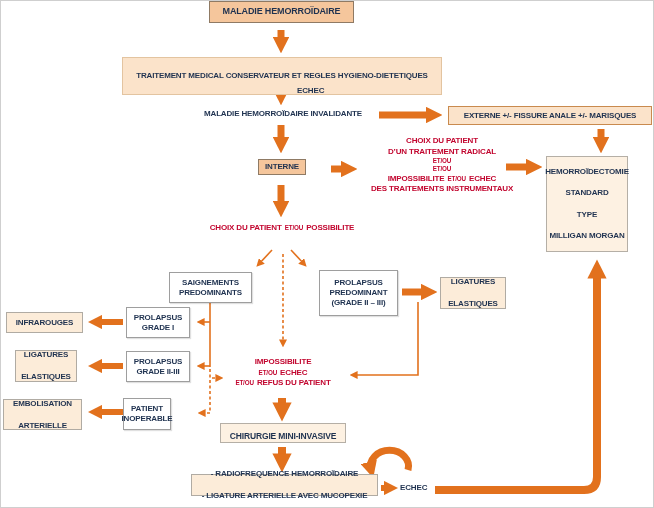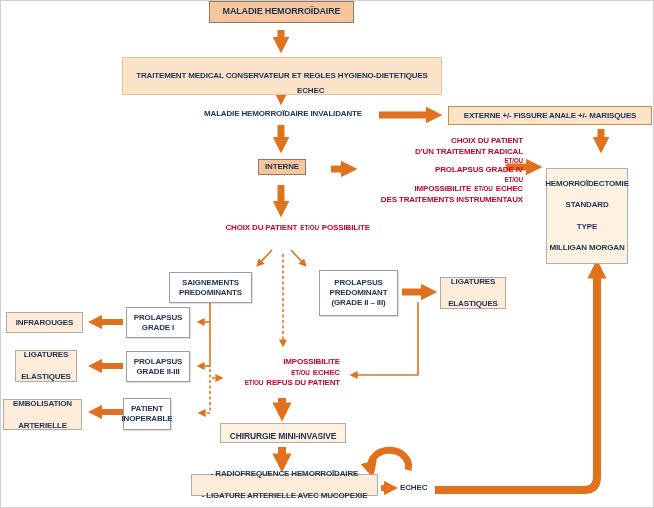--- a/index.html
+++ b/index.html
@@ -14,21 +14,21 @@
     justify-content:center;text-align:center;font-size:8px;line-height:1.25;
     box-sizing:border-box;border:1px solid #9a9a9a;background:#fff;z-index:2;
   }
   .med{background:#f5c69c;border-color:#8f7a64;}
   .plight{background:#fbe3ca;border-color:#e3c4a0;}
   .pborder{background:#fbe3ca;border-color:#c98a4e;}
   .cream{background:#fdf1e2;border-color:#b5afa6;justify-content:flex-end;}
   .peach{background:#fcecd9;border-color:#b0aba3;gap:12px;}
   .white{background:#ffffff;border-color:#9e9e9e;box-shadow:1px 1px 1px rgba(0,0,0,0.12);}
   .plain{position:absolute;text-align:center;font-size:8px;z-index:2;}
-  .red{position:absolute;color:#c2062f;text-align:right;font-size:8px;line-height:1.32;z-index:2;}
+  .red{position:absolute;color:#c2062f;text-align:center;font-size:8px;line-height:1.32;z-index:2;}
   .sm{font-size:6.3px;}
   .seg span+span{margin-left:3px;}
   .spread{justify-content:space-around;padding:4px 0;}
   svg.arrows{position:absolute;left:0;top:0;z-index:1;}
 </style>
 </head>
 <body>
 
 <div id="stage">
 
@@ -84,36 +84,35 @@
   </div>
 
   <div class="plain" style="left:296px;top:85px;width:44px;text-align:left">ECHEC</div>
 
   <div class="plain" style="left:194px;top:108px;width:176px">MALADIE HEMORROÏDAIRE INVALIDANTE</div>
 
   <div class="box pborder" style="left:447px;top:105px;width:204px;height:19px">
     <span>EXTERNE +/- FISSURE ANALE +/- MARISQUES</span>
   </div>
 
-  <div class="box cream spread" style="left:545px;top:167px;width:82px;height:96px">
+  <div class="box cream spread" style="left:545px;top:155px;width:82px;height:96px">
     <span>HEMORROÏDECTOMIE</span>
     <span>STANDARD</span>
     <span>TYPE</span>
     <span>MILLIGAN MORGAN</span>
   </div>
 
   <div class="box med" style="left:257px;top:158px;width:48px;height:16px">
     <span>INTERNE</span>
   </div>
 
   <div class="red" style="left:360px;top:135px;width:162px">
     <div>CHOIX DU PATIENT</div>
     <div>D’UN TRAITEMENT RADICAL</div>
     <div class="sm">ET/OU</div>
-    <div>PROLAPSUS GRADE IV</div>
     <div class="sm">ET/OU</div>
     <div class="seg">
       <span>IMPOSSIBILITE</span><span class="sm">ET/OU</span><span>ECHEC</span>
     </div>
     <div>DES TRAITEMENTS INSTRUMENTAUX</div>
   </div>
 
   <div class="red" style="left:193px;top:222px;width:176px">
     <div class="seg">
       <span>CHOIX DU PATIENT</span><span class="sm">ET/OU</span><span>POSSIBILITE</span>

